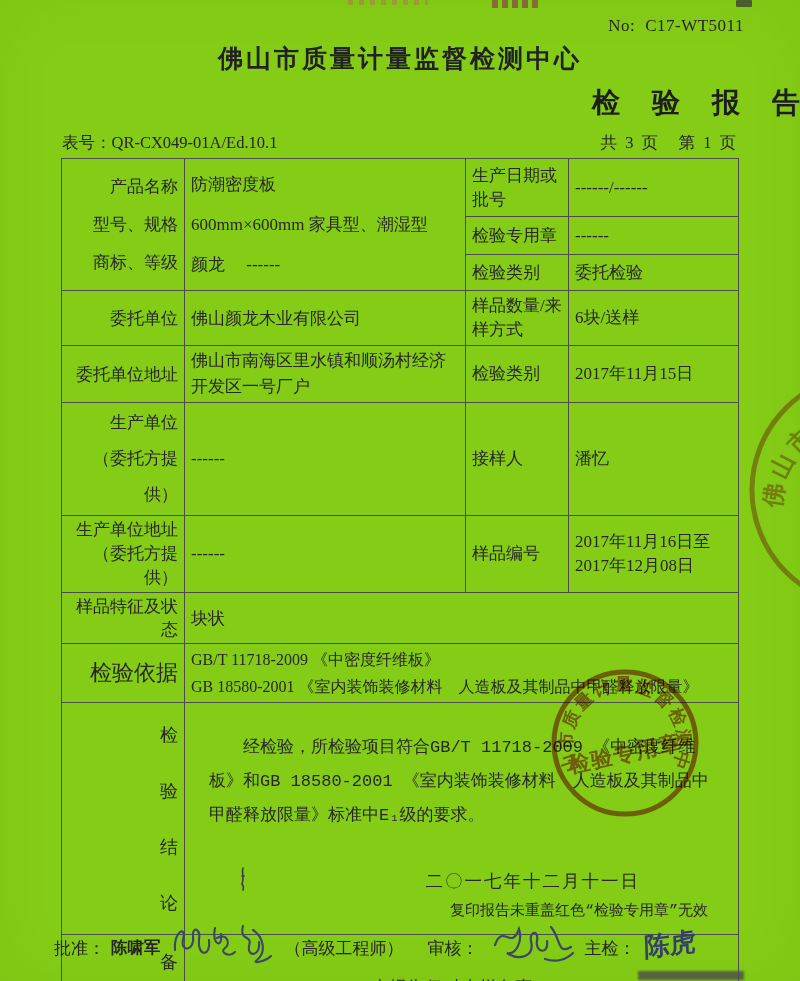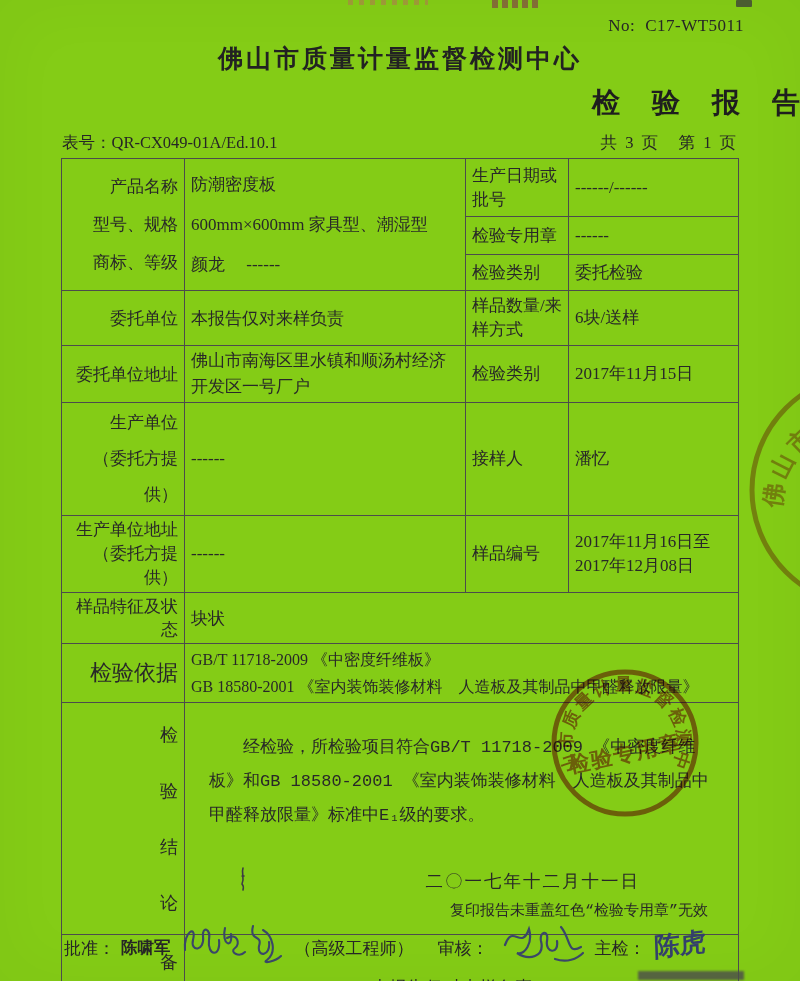--- a/index.html
+++ b/index.html
@@ -51,21 +51,21 @@
   .concl-date{margin-top:36px;text-align:right;padding-right:92px;font-size:17.5px;letter-spacing:2px;}
   .concl-note{margin-top:8px;text-align:right;padding-right:24px;font-size:15px;}
   .remark-cell{text-align:center;vertical-align:middle;font-size:17px;letter-spacing:1px;}
   .basis-cell{font-size:16px;line-height:27px;}
   
   .stamp-main{position:absolute;left:545px;top:663px;width:160px;height:160px;
     opacity:.8;mix-blend-mode:multiply;}
   .stamp-edge{position:absolute;left:738px;top:358px;width:62px;height:264px;
     opacity:.55;mix-blend-mode:multiply;overflow:visible;}
   
-  .footer{position:absolute;left:64px;top:930px;width:690px;display:flex;
+  .footer{position:absolute;left:54px;top:930px;width:690px;display:flex;
     align-items:center;font-size:17px;white-space:nowrap;}
   .footer .bold{font-weight:700;margin-left:6px;font-family:"Liberation Sans","DejaVu Sans",sans-serif;font-size:16.5px;}
   .sig{margin:-16px 2px 0 6px;}
   .hand-name{display:inline-block;font-size:26px;font-weight:600;color:#33406b;
     transform:rotate(-7deg) skewX(-5deg);margin:-8px 0 0 8px;}
   .ftitle{margin-left:4px;}
   .gap1{width:24px;}  .gap2{width:4px;}
   .ink-mark{position:absolute;left:238px;top:866px;}
 </style>
 </head>
@@ -113,21 +113,21 @@
     <tr style="height:38px">
       <td class="sub">检验专用章</td>
       <td class="val">------</td>
     </tr>
     <tr style="height:36px">
       <td class="sub">检验类别</td>
       <td class="val">委托检验</td>
     </tr>
     <tr style="height:55px">
       <td class="c1">委托单位</td>
-      <td class="mid">本报告仅对来样负责</td>
+      <td class="mid">佛山颜龙木业有限公司</td>
       <td class="sub pre">样品数量/来
 样方式</td>
       <td class="val">6块/送样</td>
     </tr>
     <tr style="height:53px">
       <td class="c1">委托单位地址</td>
       <td class="mid" style="line-height:26px">佛山市南海区里水镇和顺汤村经济开发区一号厂户</td>
       <td class="sub">检验类别</td>
       <td class="val">2017年11月15日</td>
     </tr>

